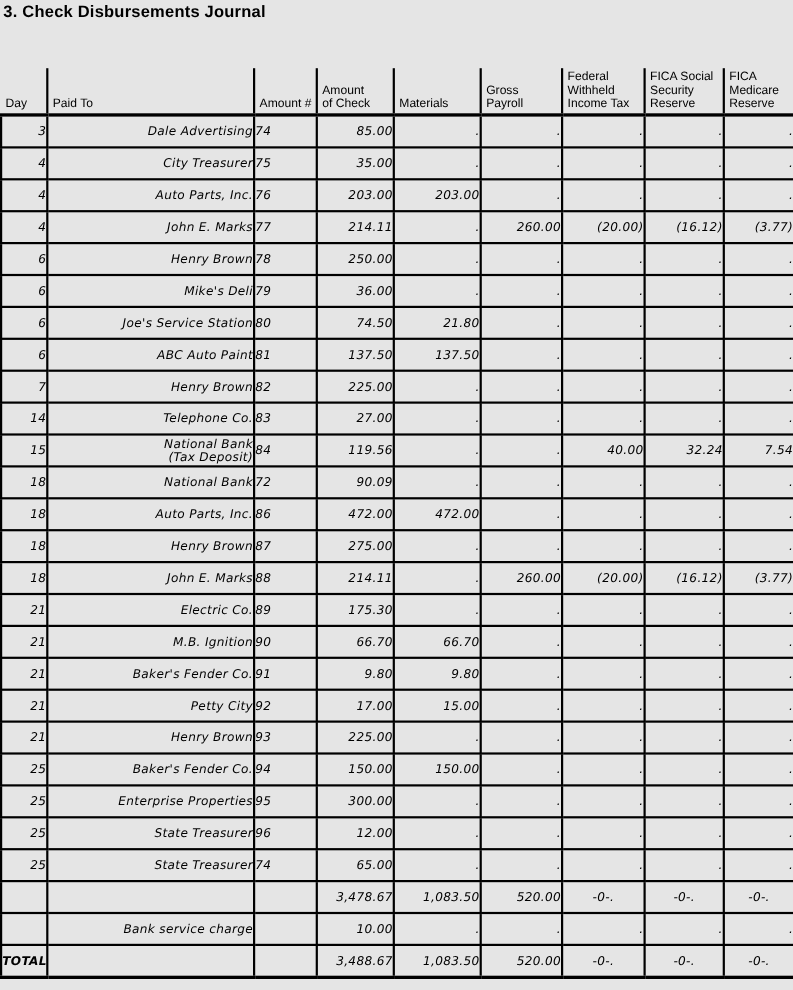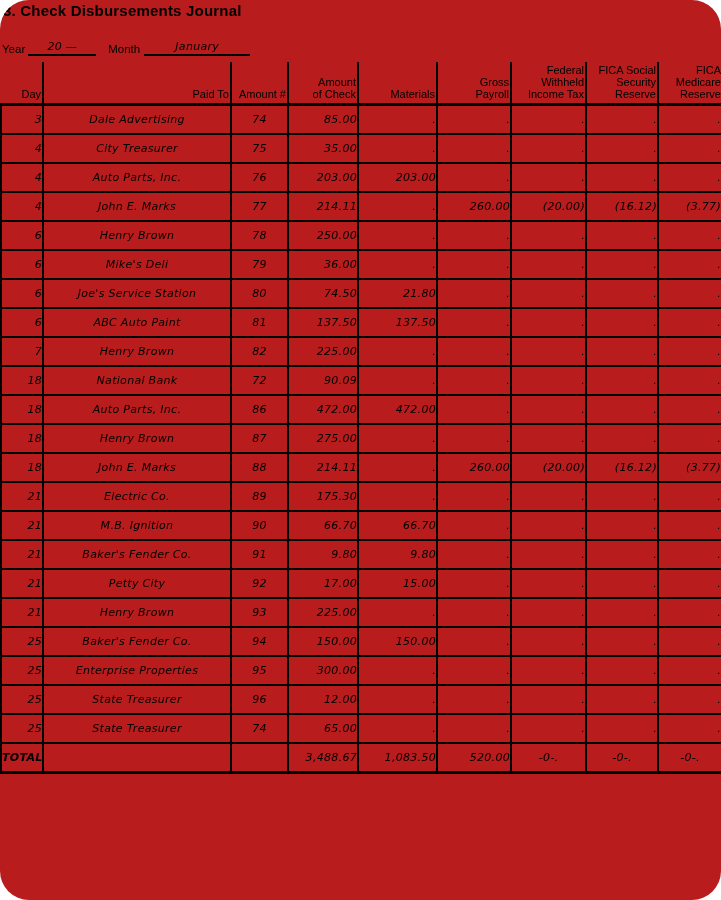--- a/index.html
+++ b/index.html
@@ -6,23 +6,22 @@
     margin: 0;
     padding: 0;
     background: #ffffff;
     color: #000000;
     font-family: "Liberation Sans", sans-serif;
   }
   .page {
     position: relative;
     width: 721px;
     height: 900px;
-    background: #b91c1c;
+    background: #e5e5e5;
     overflow: hidden;
-    border-radius: 29px;
   }
   .title {
     position: absolute;
     top: 2px;
     left: 3px;
     margin: 0;
     font-size: 15px;
     font-weight: bold;
     letter-spacing: 0.2px;
   }
@@ -54,21 +53,21 @@
   table.journal {
     position: absolute;
     top: 62px;
     left: 0;
     width: 721px;
     border-collapse: collapse;
     table-layout: fixed;
   }
   table.journal th {
     vertical-align: bottom;
-    text-align: right;
+    text-align: left;
     font-weight: normal;
     font-size: 11px;
     line-height: 12px;
     padding: 2px 1px 3px 4px;
     border-left: 2px solid #000;
     border-bottom: 3px solid #000;
     border-top: none;
     white-space: pre-line;
   }
   table.journal th:first-child { border-left: none; }
@@ -78,22 +77,22 @@
     line-height: 12px;
     border: 2px solid #000;
     padding: 0;
     font-family: "DejaVu Sans", sans-serif;
     font-style: italic;
     letter-spacing: 0.3px;
     overflow: hidden;
     vertical-align: middle;
   }
   td.col-day   { border-left: none; text-align: right; padding-right: 9px; }
-  td.col-paid  { text-align: center; padding-left: 7px; white-space: pre-line; }
-  td.col-check { text-align: center; }
+  td.col-paid  { text-align: right; padding-left: 7px; white-space: pre-line; }
+  td.col-check { }
   td.col-money { text-align: right; padding-right: 7px; }
   td.dot  { padding-right: 25px; }
   td.zero { text-align: center; padding-right: 2px; }
   tr.last-row td { border-bottom: 3px solid #000; }
   td.totals-cell {
     font-family: "Liberation Sans", sans-serif;
     font-style: normal;
     font-weight: bold;
     text-align: left;
     padding-left: 1px;
@@ -102,26 +101,20 @@
     border-bottom: none;
   }
 </style>
 </head>
 <body>
 
 <div class="page">
 
   <h1 class="title">3. Check Disbursements Journal</h1>
 
-  <div class="meta-row">
-    <span class="meta-label">Year</span>
-    <span class="fill-line year-line"><span class="hand">20 —</span></span>
-    <span class="meta-label month-label">Month</span>
-    <span class="fill-line month-line"><span class="hand">January</span></span>
-  </div>
 
   <table class="journal">
     <colgroup>
       <col style="width:42px">
       <col style="width:188px">
       <col style="width:57px">
       <col style="width:70px">
       <col style="width:79px">
       <col style="width:74px">
       <col style="width:75px">
@@ -243,20 +236,43 @@
           <td class="col-paid">Henry Brown</td>
           <td class="col-check">82</td>
           <td class="col-money">225.00</td>
           <td class="col-money dot">.</td>
           <td class="col-money dot">.</td>
           <td class="col-money dot">.</td>
           <td class="col-money dot">.</td>
           <td class="col-money dot">.</td>
         </tr>
         <tr>
+          <td class="col-day">14</td>
+          <td class="col-paid">Telephone Co.</td>
+          <td class="col-check">83</td>
+          <td class="col-money">27.00</td>
+          <td class="col-money dot">.</td>
+          <td class="col-money dot">.</td>
+          <td class="col-money dot">.</td>
+          <td class="col-money dot">.</td>
+          <td class="col-money dot">.</td>
+        </tr>
+        <tr>
+          <td class="col-day">15</td>
+          <td class="col-paid">National Bank
+(Tax Deposit)</td>
+          <td class="col-check">84</td>
+          <td class="col-money">119.56</td>
+          <td class="col-money dot">.</td>
+          <td class="col-money dot">.</td>
+          <td class="col-money">40.00</td>
+          <td class="col-money">32.24</td>
+          <td class="col-money">7.54</td>
+        </tr>
+        <tr>
           <td class="col-day">18</td>
           <td class="col-paid">National Bank</td>
           <td class="col-check">72</td>
           <td class="col-money">90.09</td>
           <td class="col-money dot">.</td>
           <td class="col-money dot">.</td>
           <td class="col-money dot">.</td>
           <td class="col-money dot">.</td>
           <td class="col-money dot">.</td>
         </tr>
@@ -379,20 +395,42 @@
           <td class="col-money dot">.</td>
           <td class="col-money dot">.</td>
           <td class="col-money dot">.</td>
           <td class="col-money dot">.</td>
         </tr>
         <tr>
           <td class="col-day">25</td>
           <td class="col-paid">State Treasurer</td>
           <td class="col-check">74</td>
           <td class="col-money">65.00</td>
+          <td class="col-money dot">.</td>
+          <td class="col-money dot">.</td>
+          <td class="col-money dot">.</td>
+          <td class="col-money dot">.</td>
+          <td class="col-money dot">.</td>
+        </tr>
+        <tr>
+          <td class="col-day"></td>
+          <td class="col-paid"></td>
+          <td class="col-check"></td>
+          <td class="col-money">3,478.67</td>
+          <td class="col-money">1,083.50</td>
+          <td class="col-money">520.00</td>
+          <td class="col-money zero">-0-.</td>
+          <td class="col-money zero">-0-.</td>
+          <td class="col-money zero">-0-.</td>
+        </tr>
+        <tr>
+          <td class="col-day"></td>
+          <td class="col-paid">Bank service charge</td>
+          <td class="col-check"></td>
+          <td class="col-money">10.00</td>
           <td class="col-money dot">.</td>
           <td class="col-money dot">.</td>
           <td class="col-money dot">.</td>
           <td class="col-money dot">.</td>
           <td class="col-money dot">.</td>
         </tr>
         <tr class="last-row">
           <td class="col-day totals-cell">TOTALS</td>
           <td class="col-paid"></td>
           <td class="col-check"></td>

